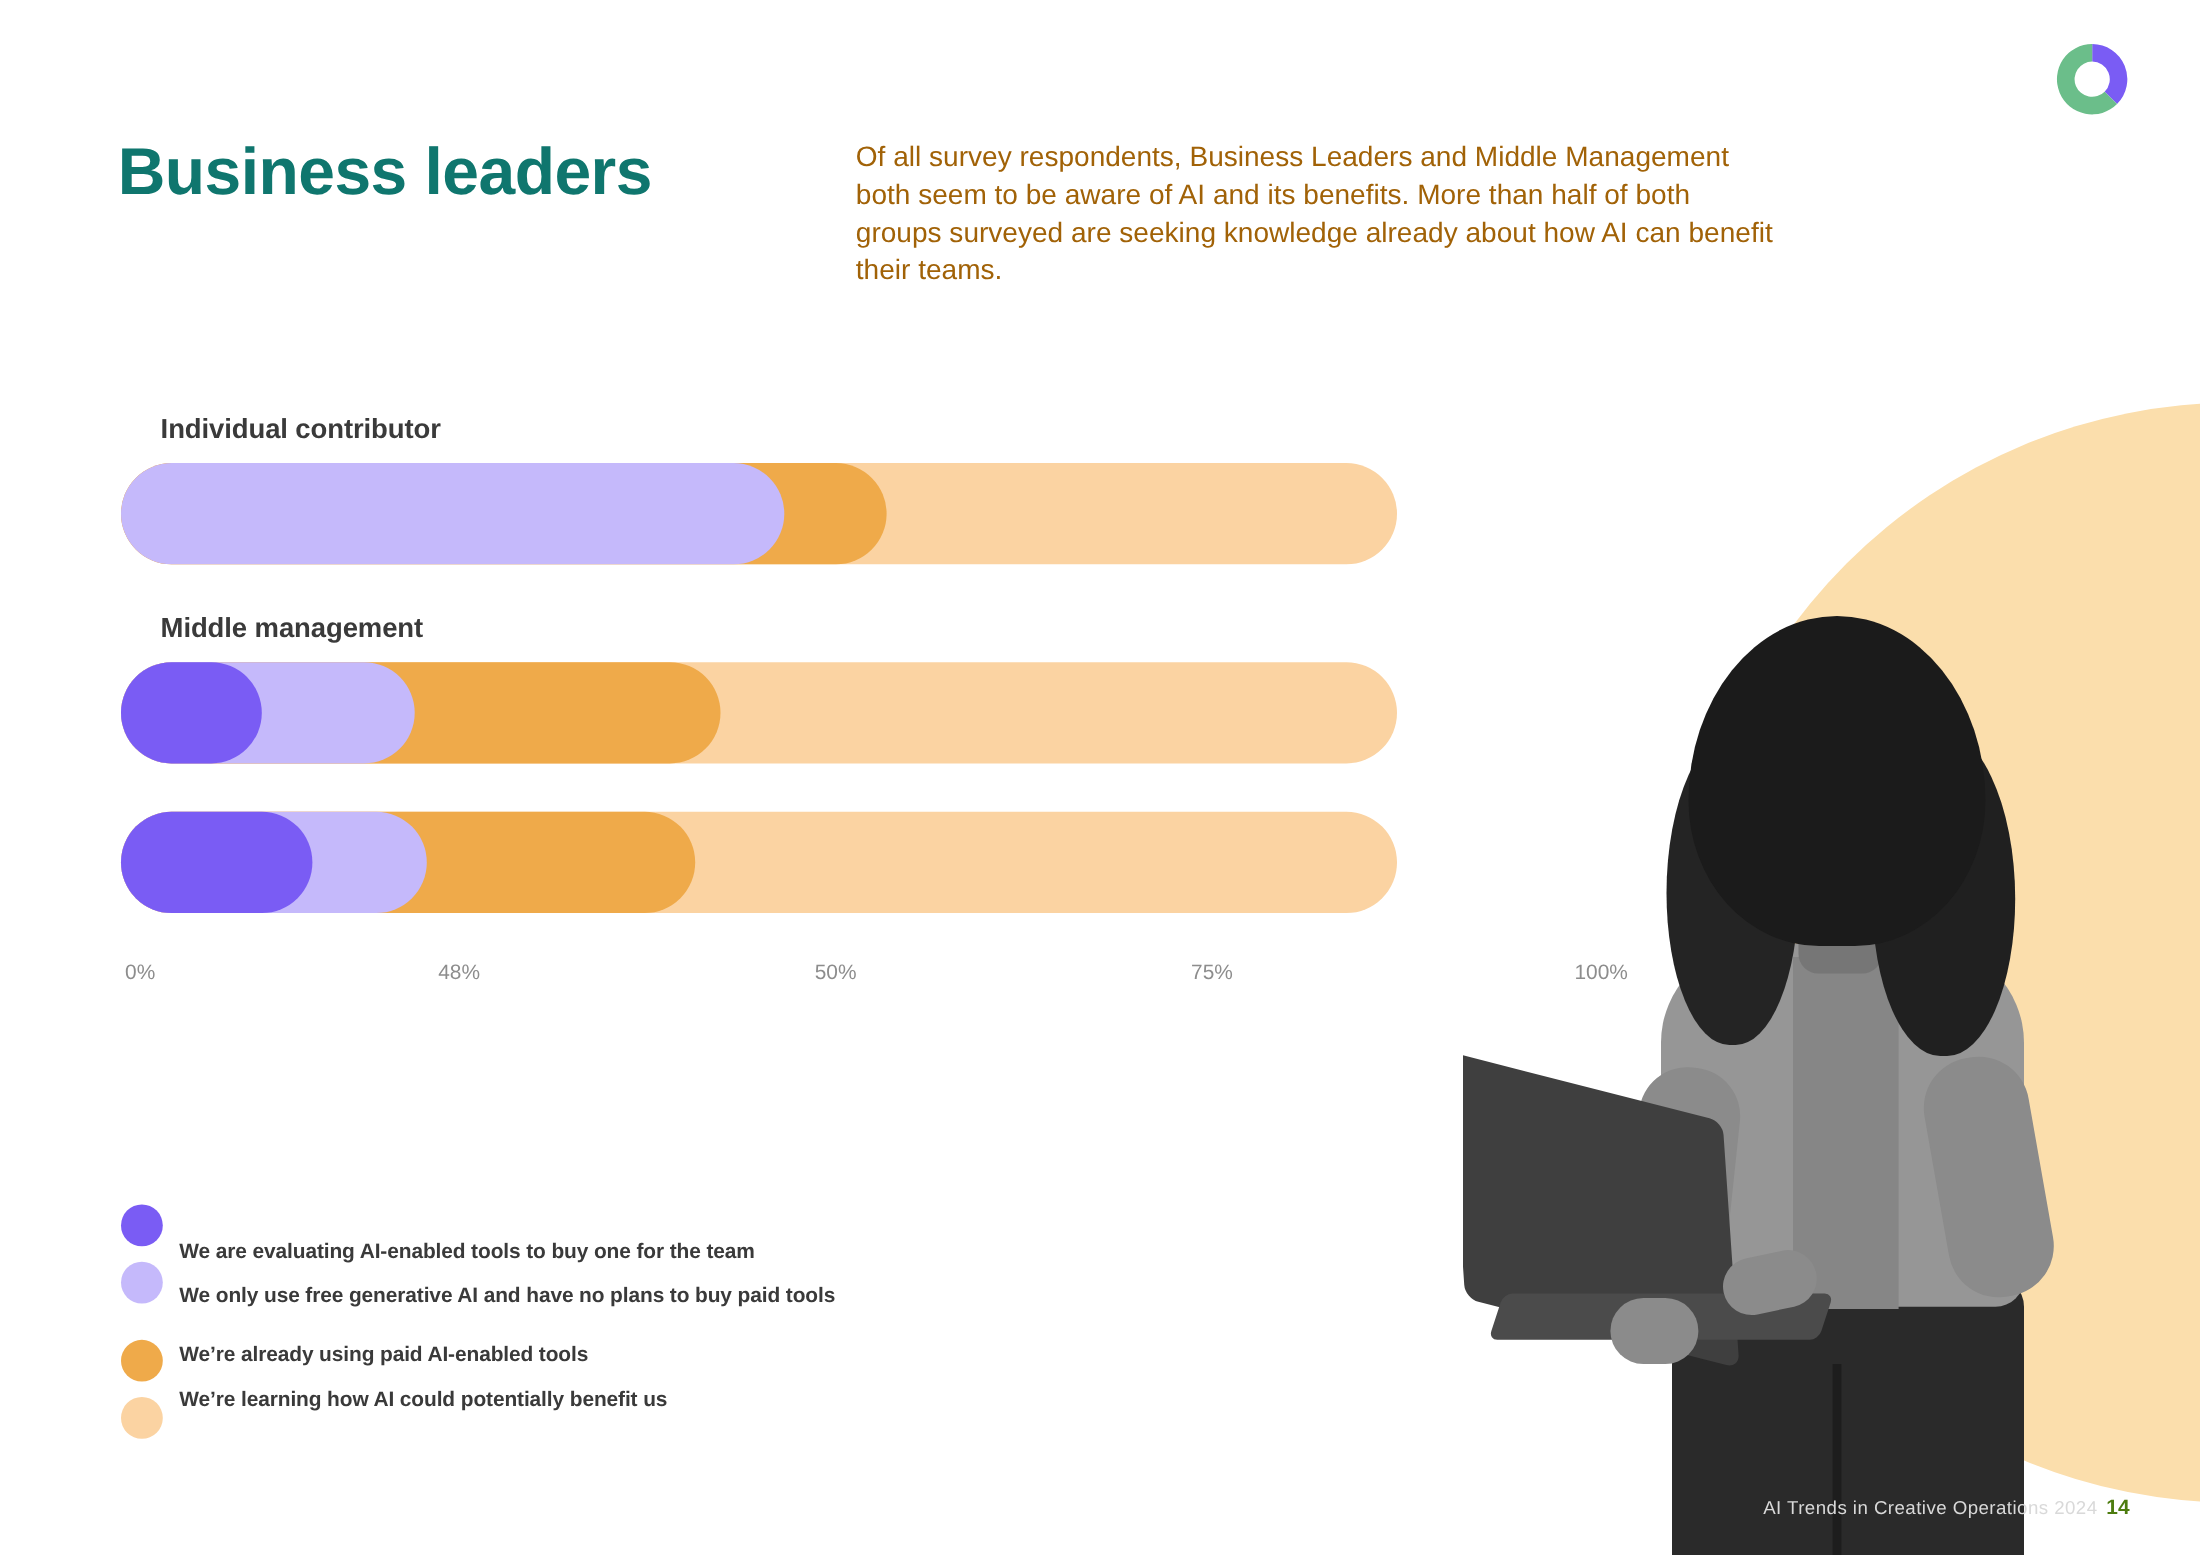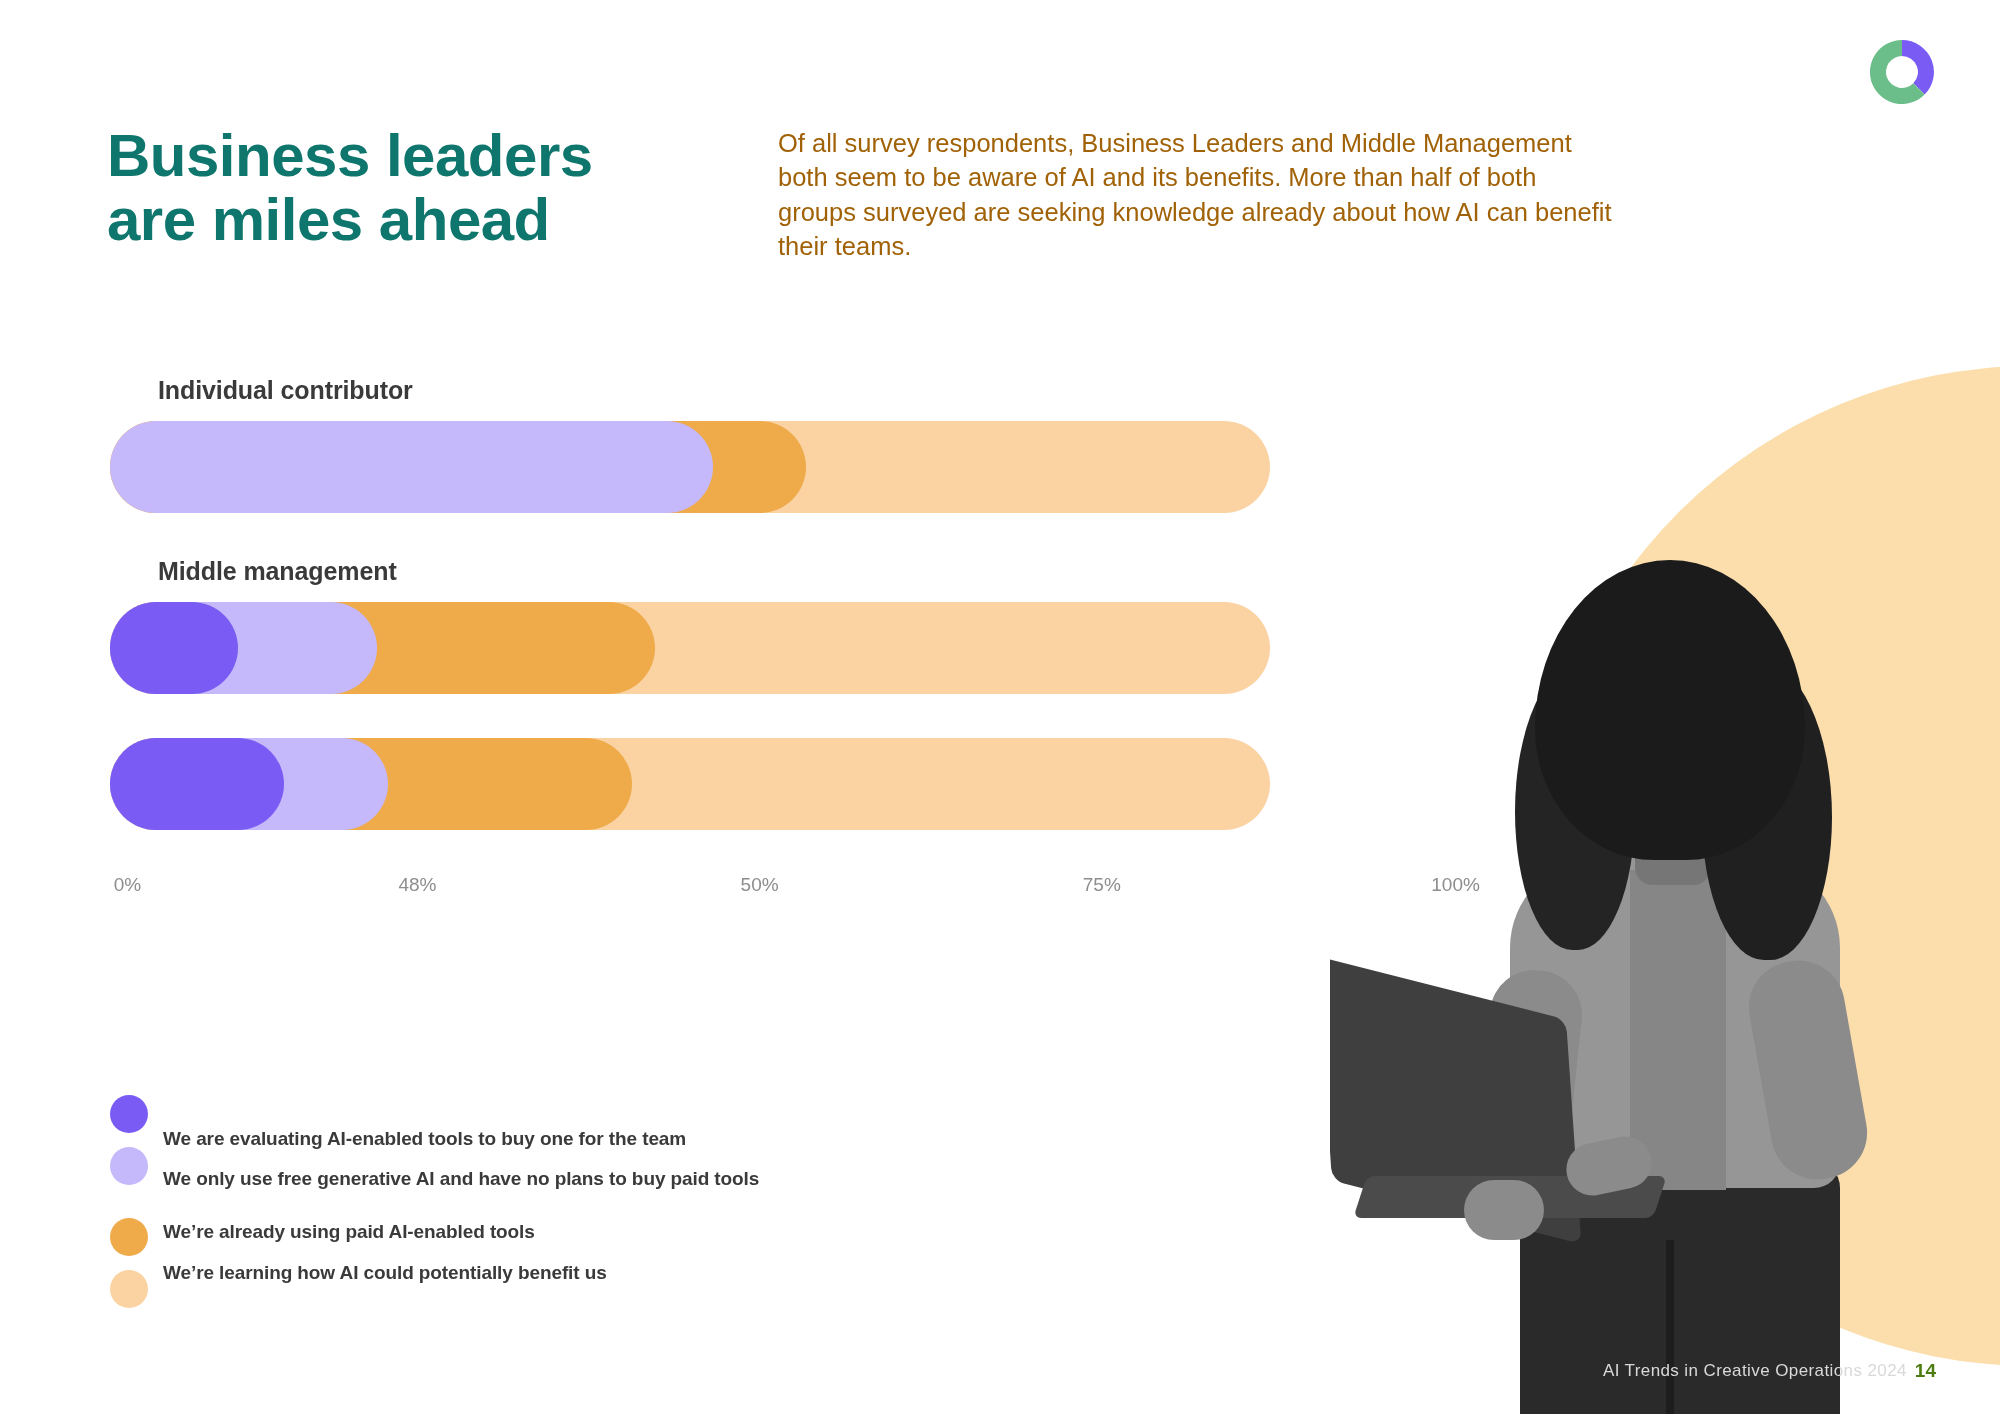--- a/index.html
+++ b/index.html
@@ -110,21 +110,21 @@
     position:absolute;left:778px;top:126px;width:840px;
     font-size:25.5px;line-height:1.35;color:#a16207;font-weight:400;z-index:4;
   }
 
   
   .chart{
     position:absolute;left:110px;top:376px;width:1160px;z-index:4;
   }
   .bar-group{position:relative;margin-bottom:44px;}
   .bar-label{
-    font-size:25px;font-weight:700;color:#3a3a3a;margin-left:48px;margin-bottom:16px;
+    font-size:25px;font-weight:700;color:#3a3a3a;margin-left:36px;margin-bottom:16px;
     letter-spacing:-0.1px;
   }
   .track{
     position:relative;height:92px;width:1160px;
   }
   .seg{
     position:absolute;top:0;height:92px;border-radius:46px;
   }
   .s-bg{background:#FBD3A2;left:0;width:100%;z-index:1;}
   .s-orange{background:#EFAA4A;left:0;z-index:2;}
@@ -189,21 +189,20 @@
 
   <div class="logo">
     <svg viewBox="0 0 72 72" width="72" height="72" aria-hidden="true">
       <path d="M36 4 a32 32 0 0 1 22.6 54.6 L47.3 47.3 A16 16 0 0 0 36 20 Z" fill="#7A5CF4"></path>
       <path d="M58.6 58.6 A32 32 0 1 1 36 4 L36 20 A16 16 0 1 0 47.3 47.3 Z" fill="#6BBE8A"></path>
     </svg>
   </div>
 
   <div class="title">
     <div>Business leaders</div>
-    <div>are miles ahead</div>
   </div>
 
   <div class="lede">Of all survey respondents, Business Leaders and Middle Management both seem to be aware of AI and its benefits. More than half of both groups surveyed are seeking knowledge already about how AI can benefit their teams.</div>
 
   <div class="chart">
 
     <div class="bar-group">
       <div class="bar-label">Individual contributor</div>
       <div class="track">
         <div class="seg s-bg"></div>

